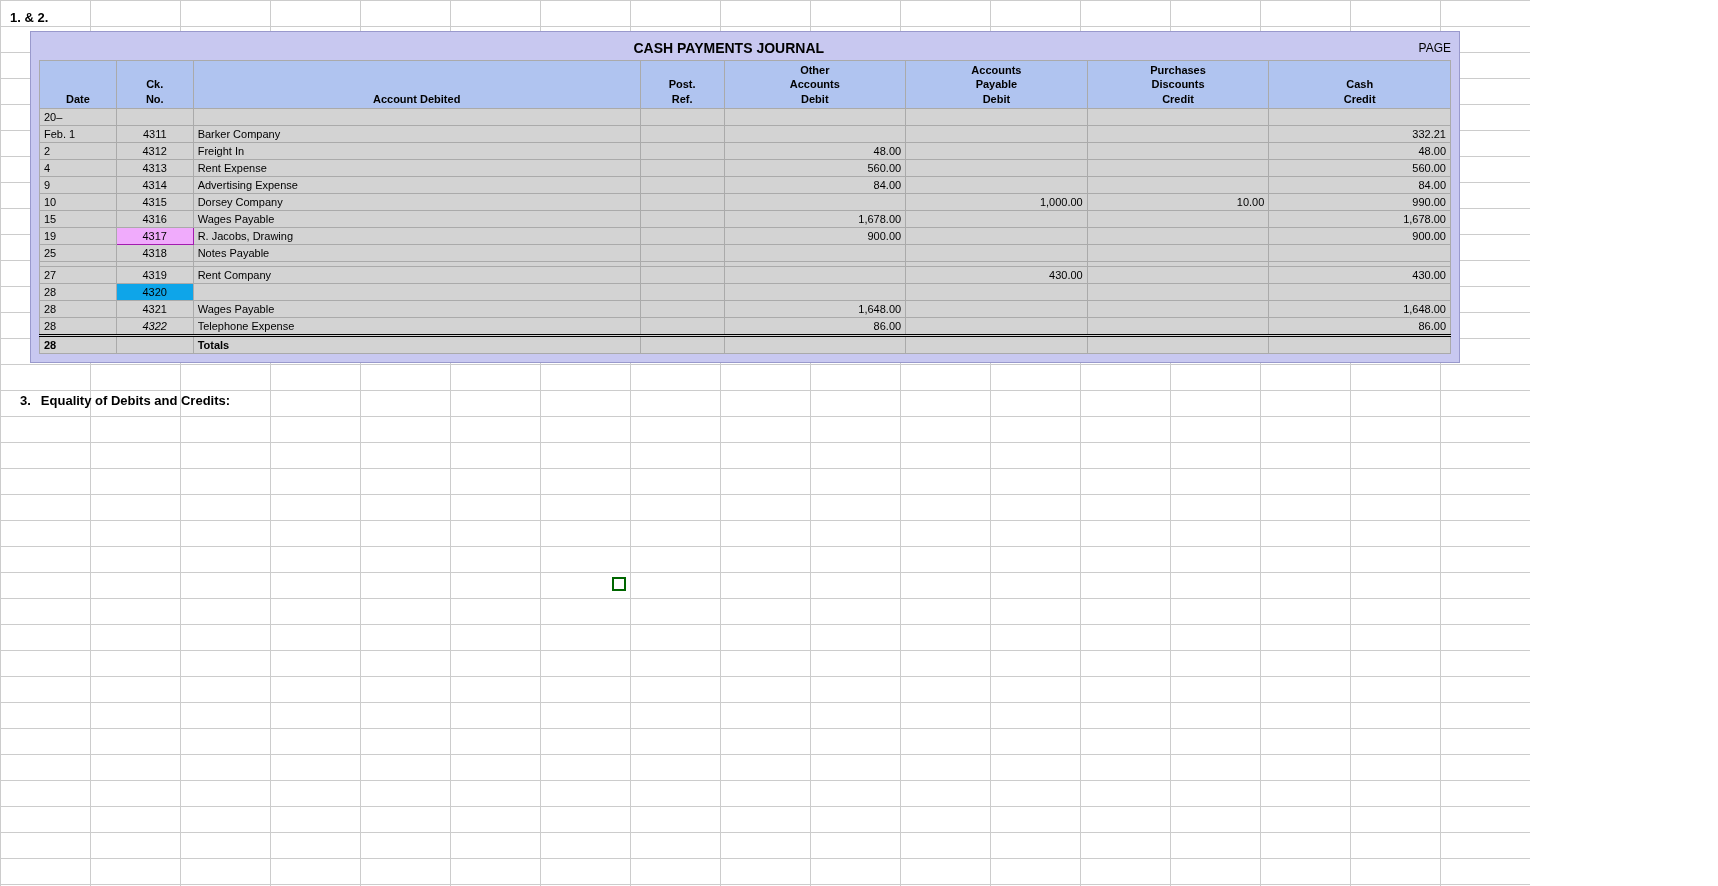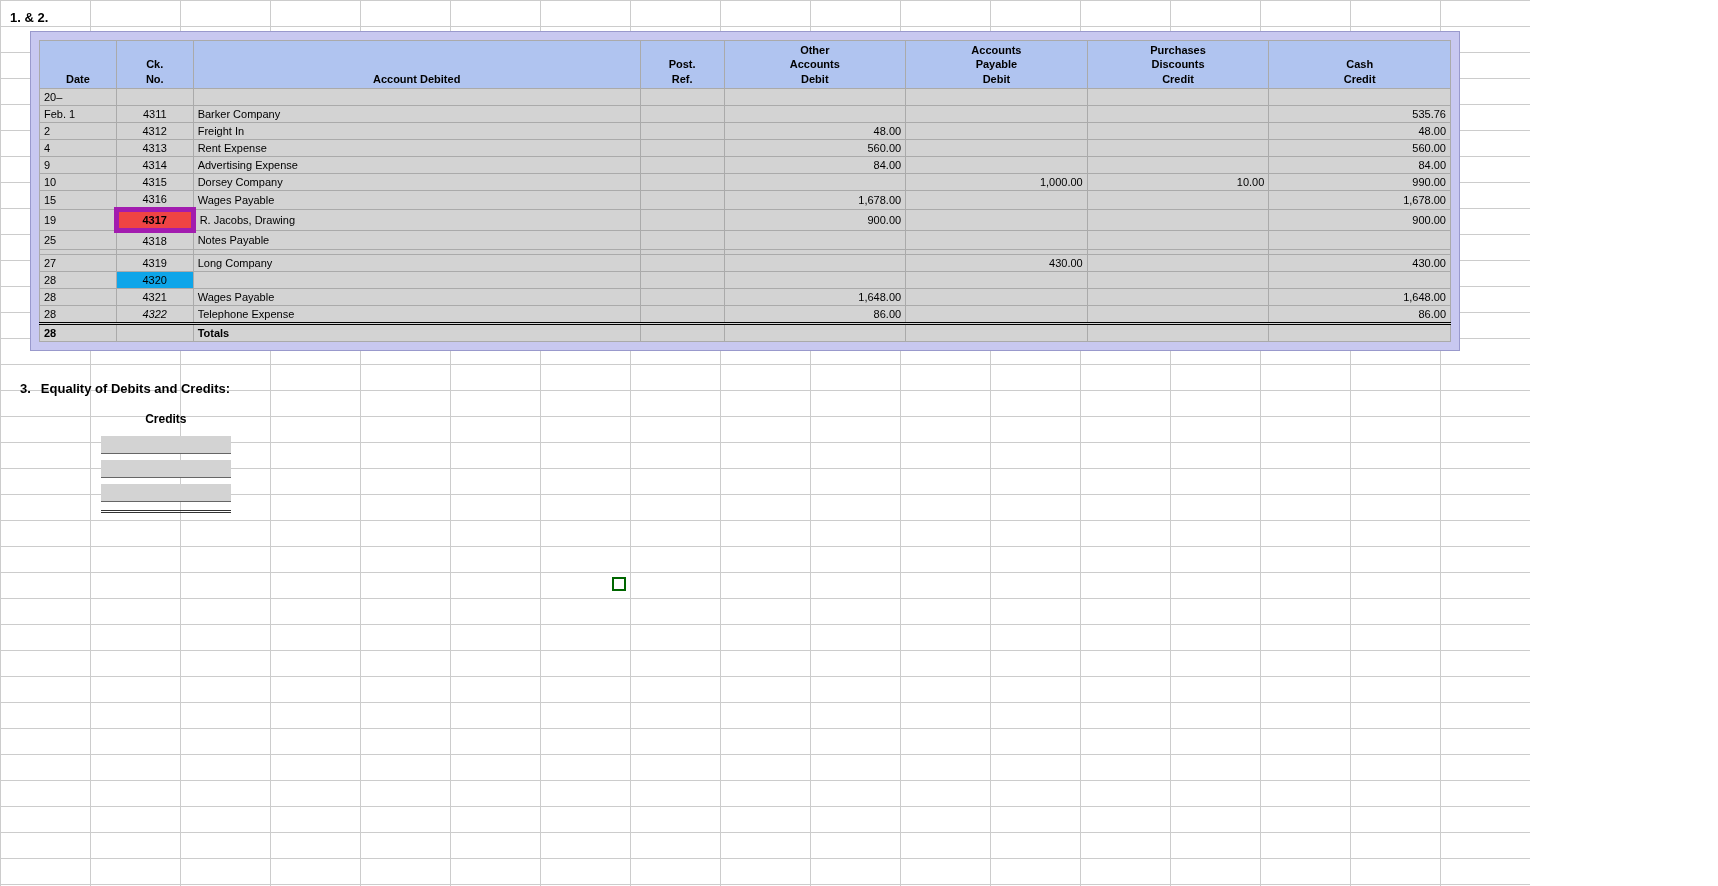--- a/index.html
+++ b/index.html
@@ -171,20 +171,24 @@
 <body>
 
 <div class="spreadsheet-bg">
   <div class="grid-area"></div>
   <div class="content-wrapper">
 
     <div class="section-label">1. &amp; 2.</div>
 
     <div class="journal-container">
 
+      <div class="journal-title-row">
+        <div class="journal-title">CASH PAYMENTS JOURNAL</div>
+        <div class="page-label">PAGE</div>
+      </div>
 
       <table class="journal-table">
         <thead>
           <tr>
             <th class="col-date">Date</th>
             <th class="col-ck">Ck.<br>No.</th>
             <th class="col-account">Account Debited</th>
             <th class="col-post">Post.<br>Ref.</th>
             <th class="col-other">Other<br>Accounts<br>Debit</th>
             <th class="col-ap">Accounts<br>Payable<br>Debit</th>
@@ -204,21 +208,21 @@
     <td class="col-cash" style="background:#d3d3d3; border:1px solid #aaa;"></td>
   </tr>
             <tr>
       <td class="col-date" style="background:#d3d3d3;border:1px solid #aaa;">Feb.  1</td>
       <td class="col-ck" style="background:#d3d3d3;border:1px solid #aaa; text-align:center;">4311</td>
       <td class="col-account" style="background:#d3d3d3;border:1px solid #aaa;">Barker Company</td>
       <td class="col-post" style="background:#d3d3d3;border:1px solid #aaa;"></td>
       <td class="col-other" style="background:#d3d3d3;border:1px solid #aaa; text-align:right;"></td>
       <td class="col-ap" style="background:#d3d3d3;border:1px solid #aaa; text-align:right;"></td>
       <td class="col-disc" style="background:#d3d3d3;border:1px solid #aaa; text-align:right;"></td>
-      <td class="col-cash" style="background:#d3d3d3;border:1px solid #aaa; text-align:right;">535.76</td>
+      <td class="col-cash" style="background:#d3d3d3;border:1px solid #aaa; text-align:right;">332.21</td>
     </tr>
             <tr>
       <td class="col-date" style="background:#d3d3d3;border:1px solid #aaa;">2</td>
       <td class="col-ck" style="background:#d3d3d3;border:1px solid #aaa; text-align:center;">4312</td>
       <td class="col-account" style="background:#d3d3d3;border:1px solid #aaa;">Freight In</td>
       <td class="col-post" style="background:#d3d3d3;border:1px solid #aaa;"></td>
       <td class="col-other" style="background:#d3d3d3;border:1px solid #aaa; text-align:right;">48.00</td>
       <td class="col-ap" style="background:#d3d3d3;border:1px solid #aaa; text-align:right;"></td>
       <td class="col-disc" style="background:#d3d3d3;border:1px solid #aaa; text-align:right;"></td>
       <td class="col-cash" style="background:#d3d3d3;border:1px solid #aaa; text-align:right;">48.00</td>
@@ -258,21 +262,21 @@
       <td class="col-ck" style="background:#d3d3d3;border:1px solid #aaa; text-align:center;">4316</td>
       <td class="col-account" style="background:#d3d3d3;border:1px solid #aaa;">Wages Payable</td>
       <td class="col-post" style="background:#d3d3d3;border:1px solid #aaa;"></td>
       <td class="col-other" style="background:#d3d3d3;border:1px solid #aaa; text-align:right;">1,678.00</td>
       <td class="col-ap" style="background:#d3d3d3;border:1px solid #aaa; text-align:right;"></td>
       <td class="col-disc" style="background:#d3d3d3;border:1px solid #aaa; text-align:right;"></td>
       <td class="col-cash" style="background:#d3d3d3;border:1px solid #aaa; text-align:right;">1,678.00</td>
     </tr>
             <tr>
       <td class="col-date" style="background:#d3d3d3;border:1px solid #aaa;">19</td>
-      <td class="col-ck" style="background:#ef4444;border:5px solid #a21caf; text-align:center;font-weight:bold;">4317</td>
+      <td class="col-ck" style="background:#f0abfc;border:1px solid #a21caf; text-align:center;">4317</td>
       <td class="col-account" style="background:#d3d3d3;border:1px solid #aaa;">R. Jacobs, Drawing</td>
       <td class="col-post" style="background:#d3d3d3;border:1px solid #aaa;"></td>
       <td class="col-other" style="background:#d3d3d3;border:1px solid #aaa; text-align:right;">900.00</td>
       <td class="col-ap" style="background:#d3d3d3;border:1px solid #aaa; text-align:right;"></td>
       <td class="col-disc" style="background:#d3d3d3;border:1px solid #aaa; text-align:right;"></td>
       <td class="col-cash" style="background:#d3d3d3;border:1px solid #aaa; text-align:right;">900.00</td>
     </tr>
             <tr>
       <td class="col-date" style="background:#d3d3d3;border:1px solid #aaa;">25</td>
       <td class="col-ck" style="background:#d3d3d3;border:1px solid #aaa; text-align:center;">4318</td>
@@ -289,21 +293,21 @@
       <td class="col-account" style="background:#d3d3d3;border:1px solid #aaa;"></td>
       <td class="col-post" style="background:#d3d3d3;border:1px solid #aaa;"></td>
       <td class="col-other" style="background:#d3d3d3;border:1px solid #aaa; text-align:right;"></td>
       <td class="col-ap" style="background:#d3d3d3;border:1px solid #aaa; text-align:right;"></td>
       <td class="col-disc" style="background:#d3d3d3;border:1px solid #aaa; text-align:right;"></td>
       <td class="col-cash" style="background:#d3d3d3;border:1px solid #aaa; text-align:right;"></td>
     </tr>
             <tr>
       <td class="col-date" style="background:#d3d3d3;border:1px solid #aaa;">27</td>
       <td class="col-ck" style="background:#d3d3d3;border:1px solid #aaa; text-align:center;">4319</td>
-      <td class="col-account" style="background:#d3d3d3;border:1px solid #aaa;">Long Company</td>
+      <td class="col-account" style="background:#d3d3d3;border:1px solid #aaa;">Rent Company</td>
       <td class="col-post" style="background:#d3d3d3;border:1px solid #aaa;"></td>
       <td class="col-other" style="background:#d3d3d3;border:1px solid #aaa; text-align:right;"></td>
       <td class="col-ap" style="background:#d3d3d3;border:1px solid #aaa; text-align:right;">430.00</td>
       <td class="col-disc" style="background:#d3d3d3;border:1px solid #aaa; text-align:right;"></td>
       <td class="col-cash" style="background:#d3d3d3;border:1px solid #aaa; text-align:right;">430.00</td>
     </tr>
             <tr>
       <td class="col-date" style="background:#d3d3d3;border:1px solid #aaa;">28</td>
       <td class="col-ck" style="background:#0ea5e9;border:1px solid #aaa; text-align:center;">4320</td>
       <td class="col-account" style="background:#d3d3d3;border:1px solid #aaa;"></td>
@@ -347,27 +351,20 @@
       </table>
 
     </div>
 
     <div class="section3">
       <div style="display:flex; align-items:flex-start; gap:10px;">
         <div class="section-label">3.</div>
         <div>
           <div class="equality-title">Equality of Debits and Credits:</div>
           <div class="debits-credits-row">
-            <div class="dc-column">
-              <div class="dc-label">Credits</div>
-              <div class="dc-line"></div>
-              <div class="dc-line"></div>
-              <div class="dc-line"></div>
-              <div class="dc-double-line"></div>
-            </div>
           </div>
         </div>
       </div>
     </div>
 
   </div>
 
   <div class="cursor-box" style="left: 612px; top: 577px;"></div>
 </div>
 

